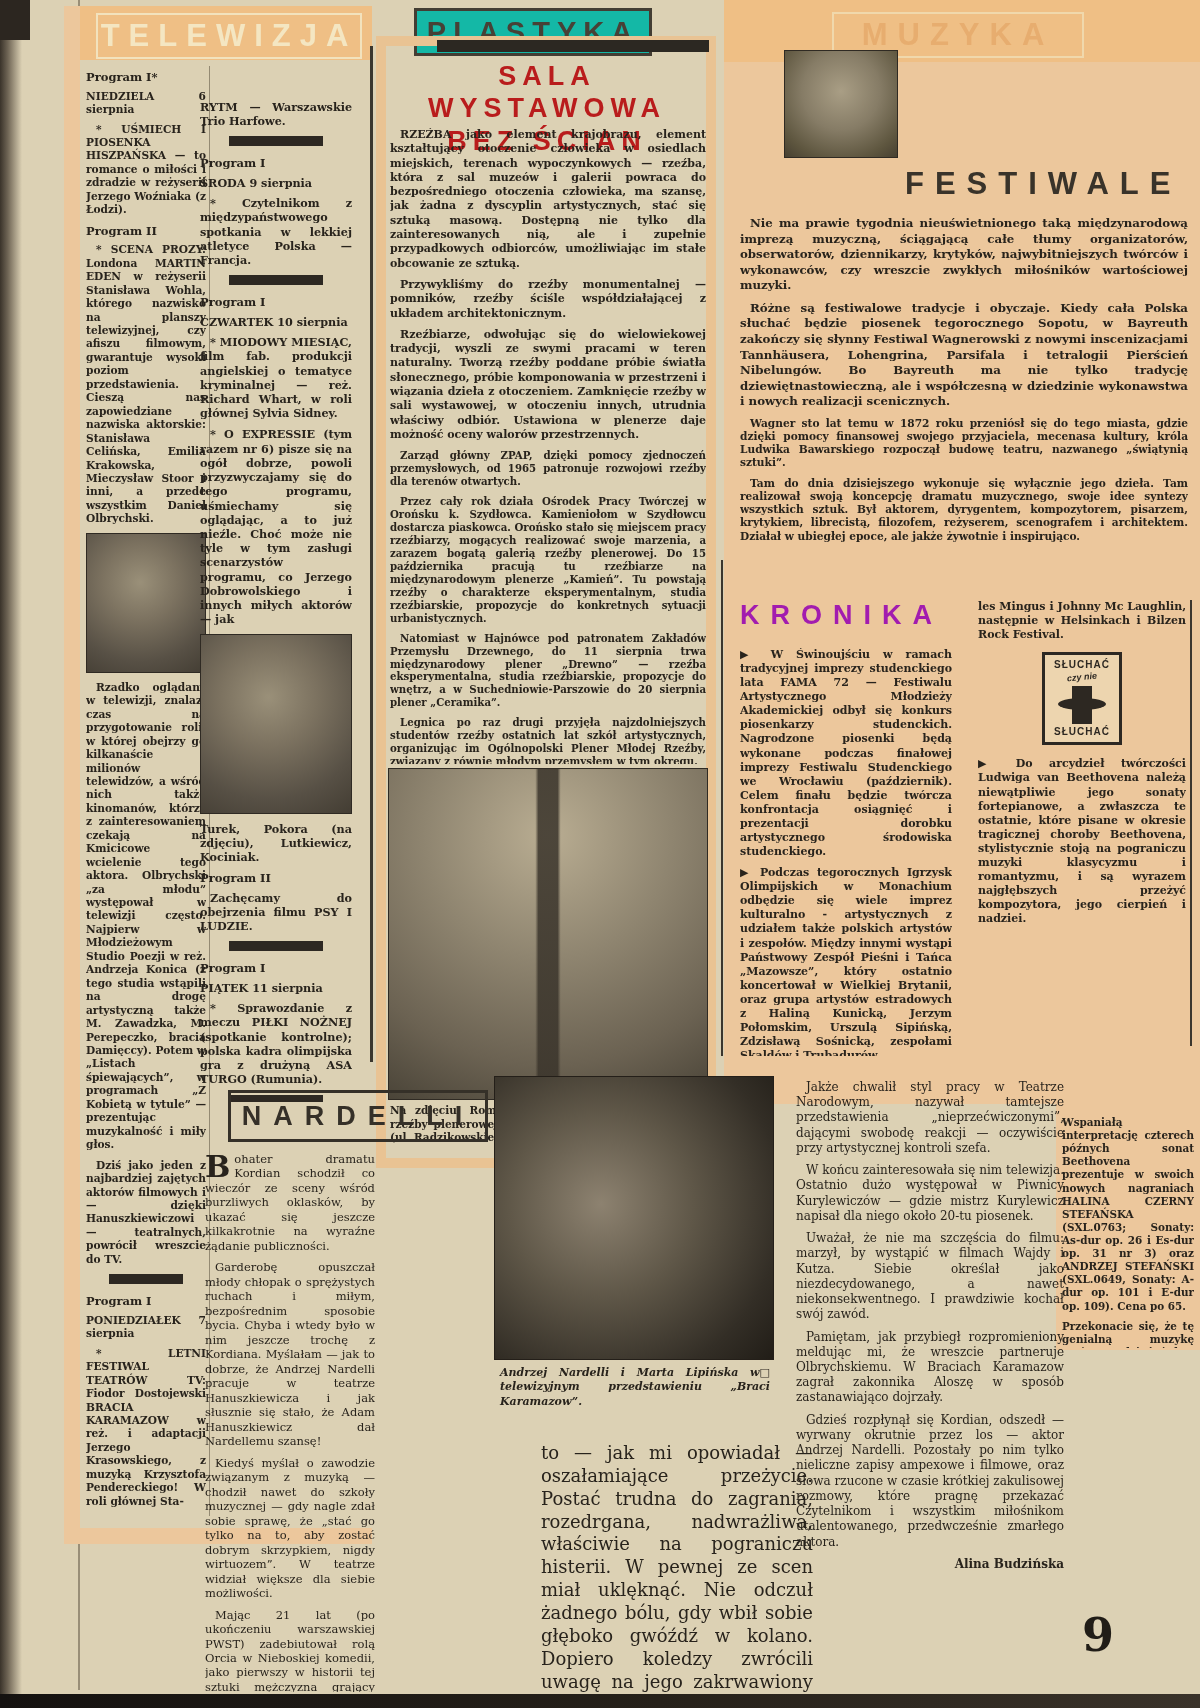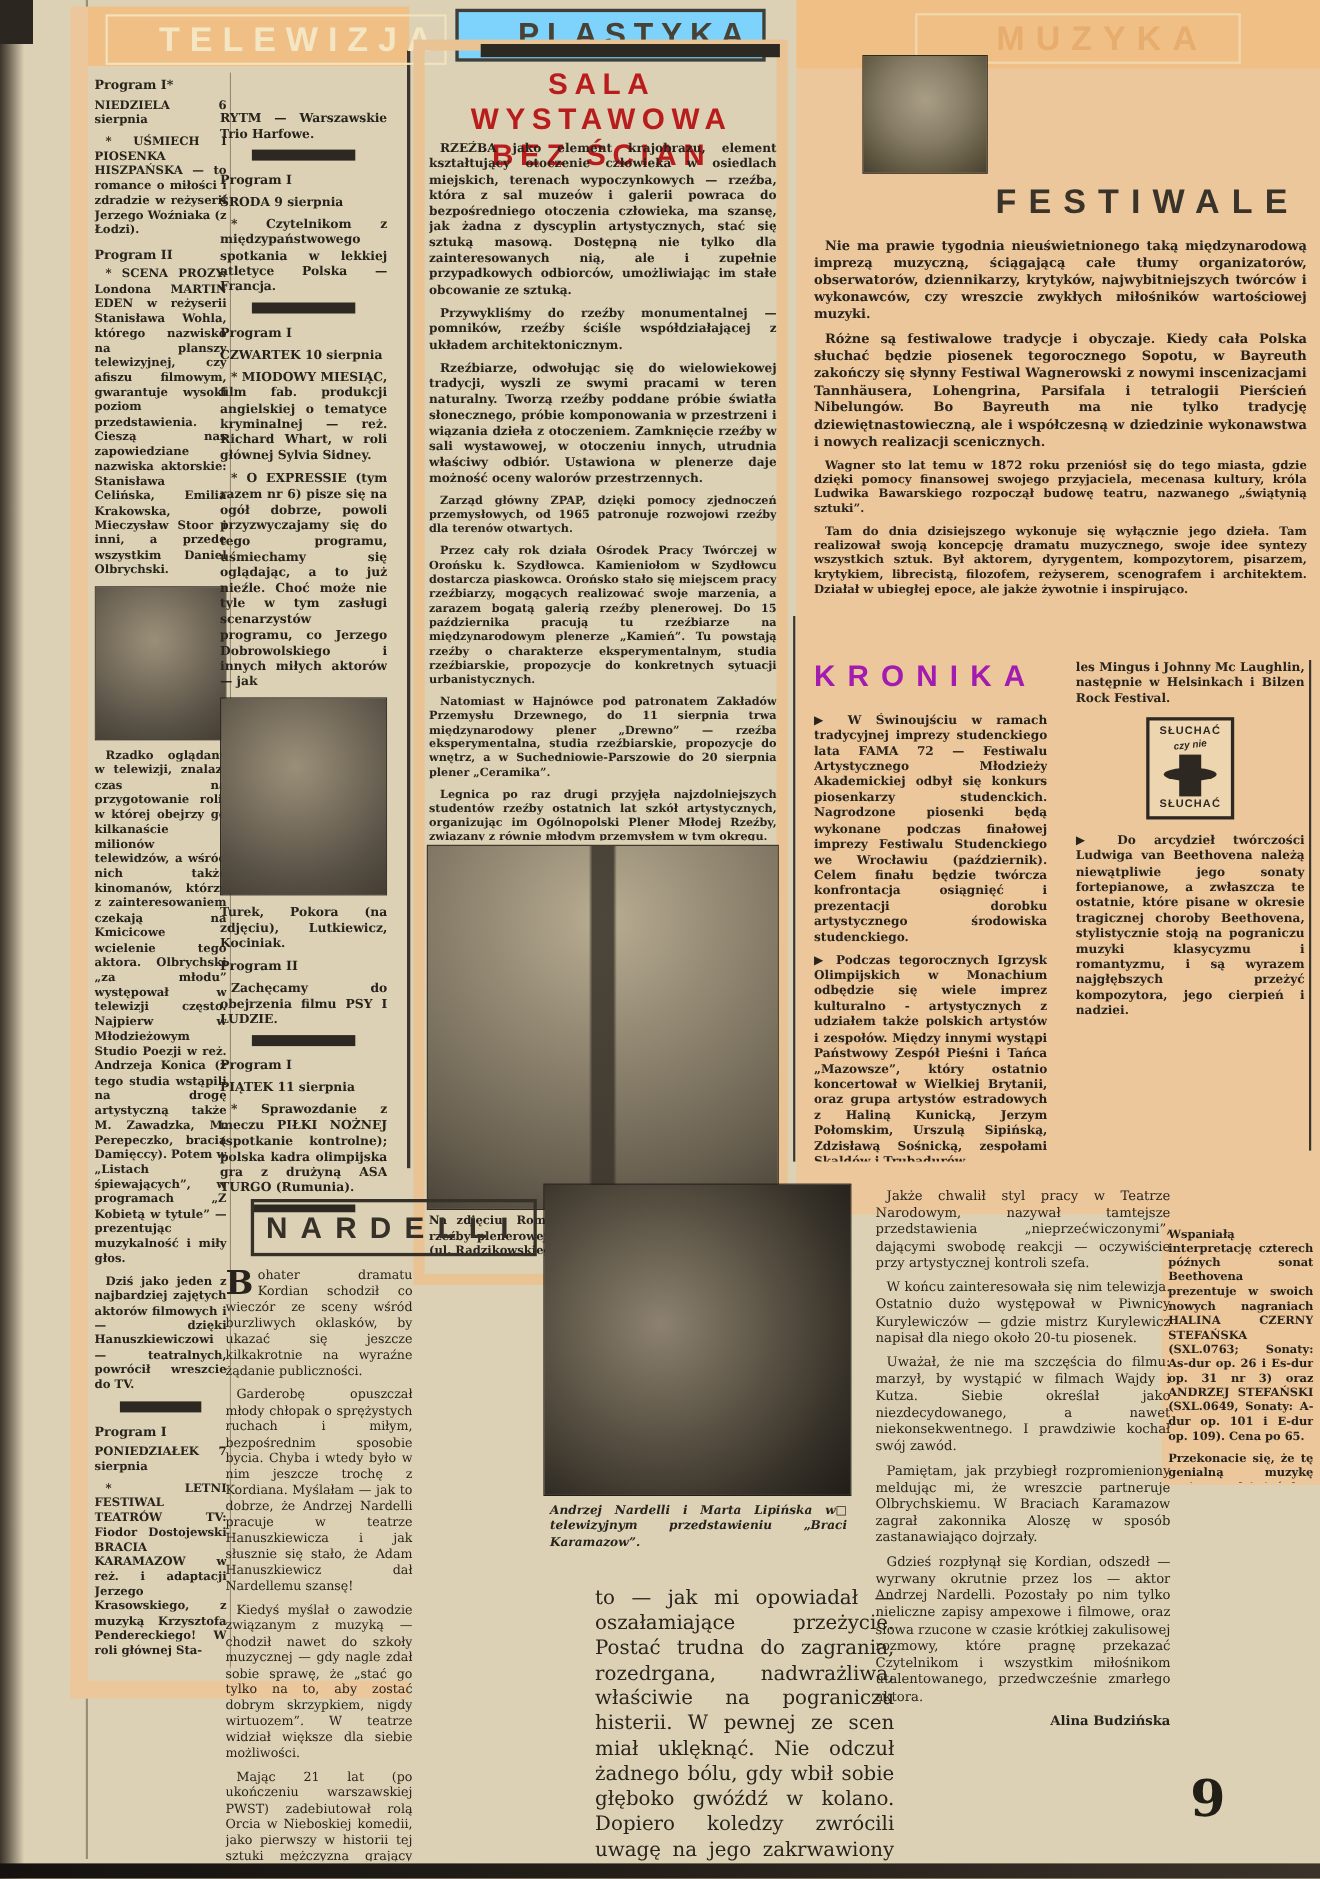--- a/index.html
+++ b/index.html
@@ -14,25 +14,25 @@
   .fold-line{position:absolute;left:78px;top:0;width:2px;height:1690px;background:rgba(70,60,45,.45);}
 
   
   .tint{position:absolute;background:#ecc79c;}
   .tint.deep{background:#efbf85;}
   .vrule{position:absolute;background:#3b362d;}
   .vrule.soft{background:rgba(90,80,62,.55);}
 
   
   .hdr{position:absolute;display:flex;align-items:center;justify-content:center;
-       font-family:"Liberation Sans",sans-serif;font-weight:bold;padding-left:44px;}
+       font-family:"Liberation Sans",sans-serif;font-weight:bold;}
   .hdr-telewizja{left:96px;top:13px;width:262px;height:42px;border:2px solid #f2e2bd;color:#f4e6c2;
        font-size:31px;letter-spacing:9px;}
   .hdr-plastyka{left:414px;top:8px;width:232px;height:42px;border:3px solid #433d33;color:#474136;
-       background:#7dd3fc;font-size:29px;letter-spacing:7px;}
+       background:#14b8a6;font-size:29px;letter-spacing:7px;}
   .hdr-muzyka{left:832px;top:12px;width:248px;height:42px;border:2px solid #f0d8ac;color:#e7ad6f;
        font-size:31px;letter-spacing:10px;}
 
   
   .col{position:absolute;overflow:hidden;text-align:justify;}
   .col .p{margin:0 0 7px 0;text-indent:10px;}
   .col .p.noind{text-indent:0;}
   .col .h{margin:4px 0 5px 0;font-weight:bold;text-indent:0;}
   .col .h2{margin:0 0 6px 0;font-weight:bold;text-indent:0;}
   .col .bar{height:10px;background:#2d2822;width:62%;margin:8px auto 10px auto;}

